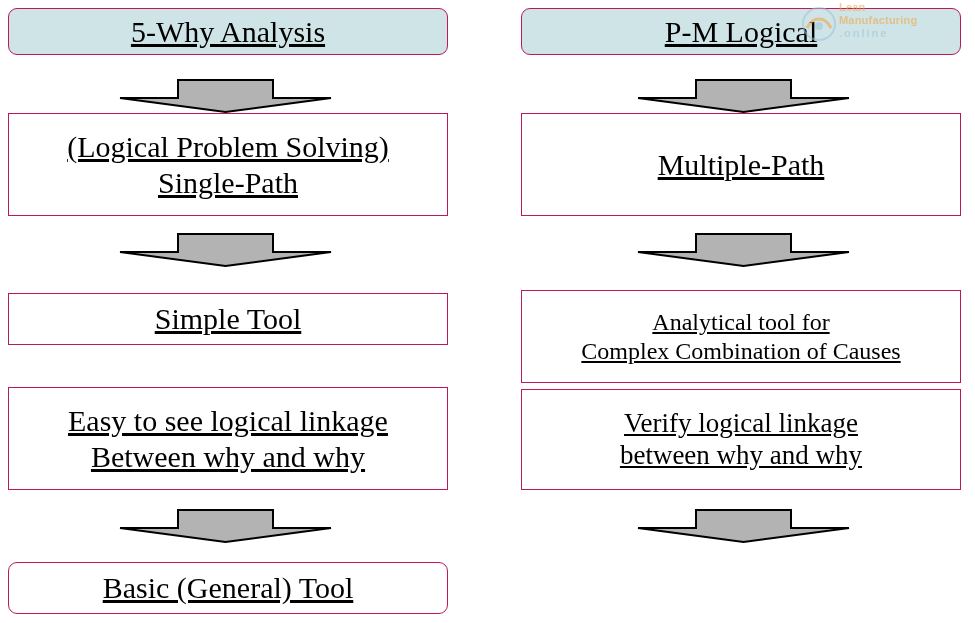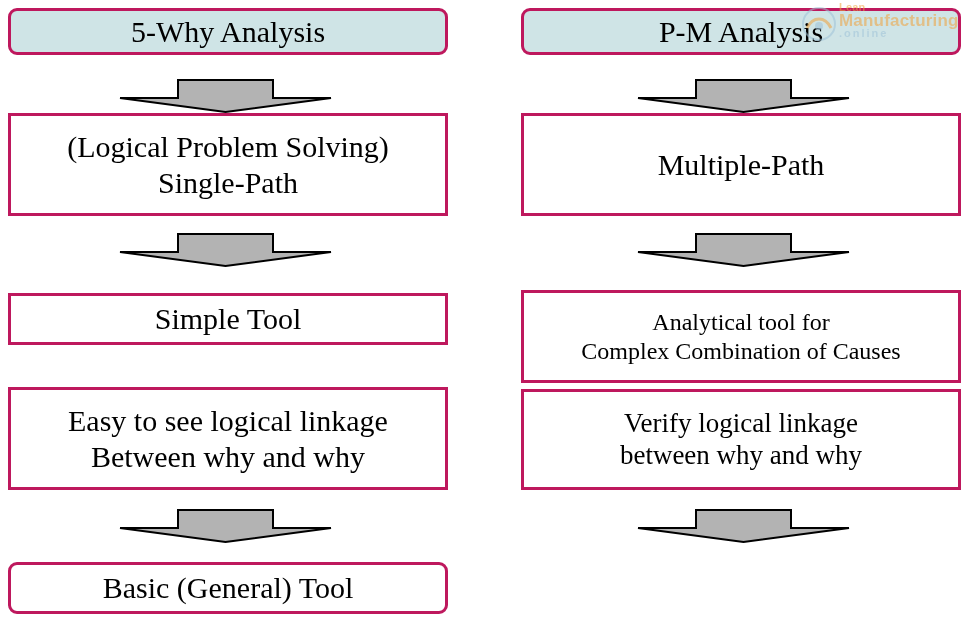--- a/index.html
+++ b/index.html
@@ -27,27 +27,28 @@
     width: 448px;
     height: 623px;
   }
   .column.left  { left: 8px; }
   .column.right { left: 521px; }
 
   
   .box {
     position: absolute;
     box-sizing: border-box;
-    border: 3px solid #be185d;
+    border: 1px solid #be185d;
     background: #ffffff;
     display: flex;
     align-items: center;
     justify-content: center;
     text-align: center;
     line-height: 1.18;
+    text-decoration: underline;
   }
   .box .line {
     display: block;
     white-space: nowrap;
   }
 
   .box.header {
     background: #cfe4e6;
     border-radius: 9px;
     font-size: 30px;
@@ -84,21 +85,21 @@
     top: 1px;
     font-family: "Liberation Sans", sans-serif;
     font-weight: bold;
     font-size: 12px;
     line-height: 13px;
     color: #f0a23c;
     text-align: left;
     letter-spacing: 0.2px;
   }
   #watermark .wm-text .l1 { display:block; font-size: 11px; }
-  #watermark .wm-text .l2 { display:block; font-size: 17px; }
+  #watermark .wm-text .l2 { display:block; font-size: 11px; }
   #watermark .wm-text .l3 { display:block; font-size: 11px; color:#9fc3d8; letter-spacing: 2px; }
   #watermark .wm-mark {
     position: absolute;
     left: 6px;
     top: 6px;
     width: 36px;
     height: 36px;
   }
 </style>
 </head>
@@ -146,21 +147,21 @@
 
     <div class="box rounded f30" style="left:0px; top:562px; width:440px; height:52px;">
       <span class="line">Basic (General) Tool</span>
     </div>
 
   </div>
 
   <div class="column right">
 
     <div class="box header" style="left:0px; top:8px; width:440px; height:47px;">
-      <span class="line">P-M Analysis</span>
+      <span class="line">P-M Logical</span>
     </div>
 
     <div class="arrow" style="left:115px; top:78px;">
       <svg viewBox="0 0 215 36" preserveAspectRatio="none" aria-hidden="true">
         <polygon points="2,20 60,20 60,2 155,2 155,20 213,20 107.5,34" fill="#b3b3b3" stroke="#000000" stroke-width="2" stroke-linejoin="miter"></polygon>
       </svg>
     </div>
 
     <div class="box f30" style="left:0px; top:113px; width:440px; height:103px;">
       <span class="line">Multiple-Path</span>

